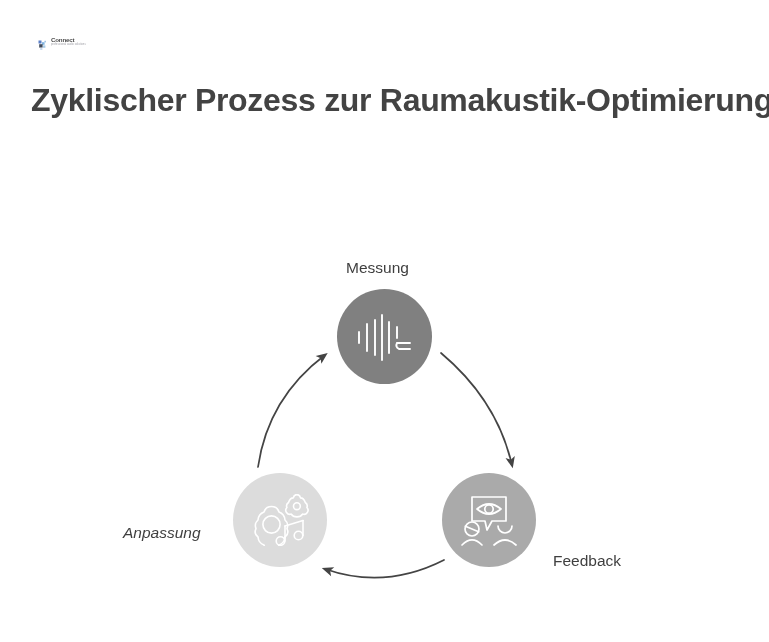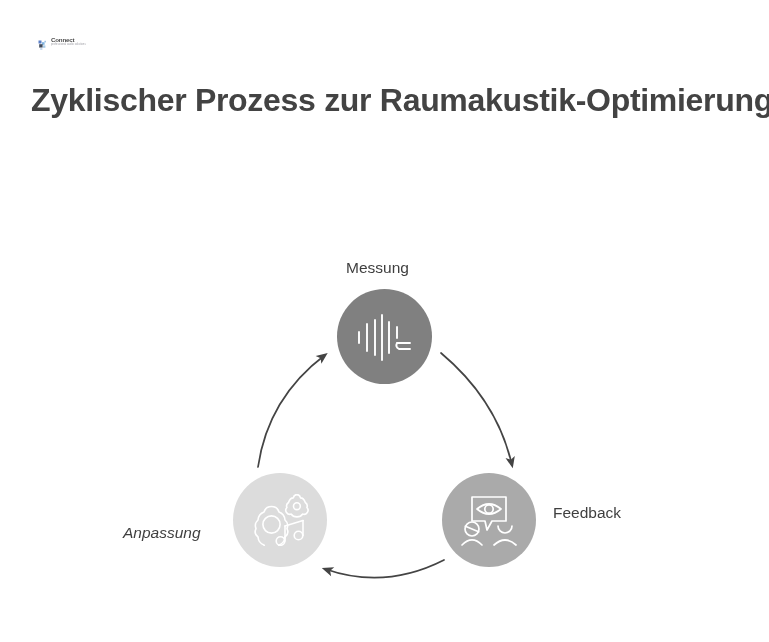--- a/index.html
+++ b/index.html
@@ -94,21 +94,21 @@
     background: #808080;
   }
   #label-messung {
     left: 346px; top: 259px;
   }
   #node-feedback {
     left: 442px; top: 473px; width: 94px; height: 94px;
     background: #aaaaaa;
   }
   #label-feedback {
-    left: 553px; top: 504px;
+    left: 553px; top: 552px;
   }
   #node-anpassung {
     left: 233px; top: 473px; width: 94px; height: 94px;
     background: #dcdcdc;
   }
   #label-anpassung {
     left: 123px; top: 524px; font-style: italic;
   }
 
   #arrows {

